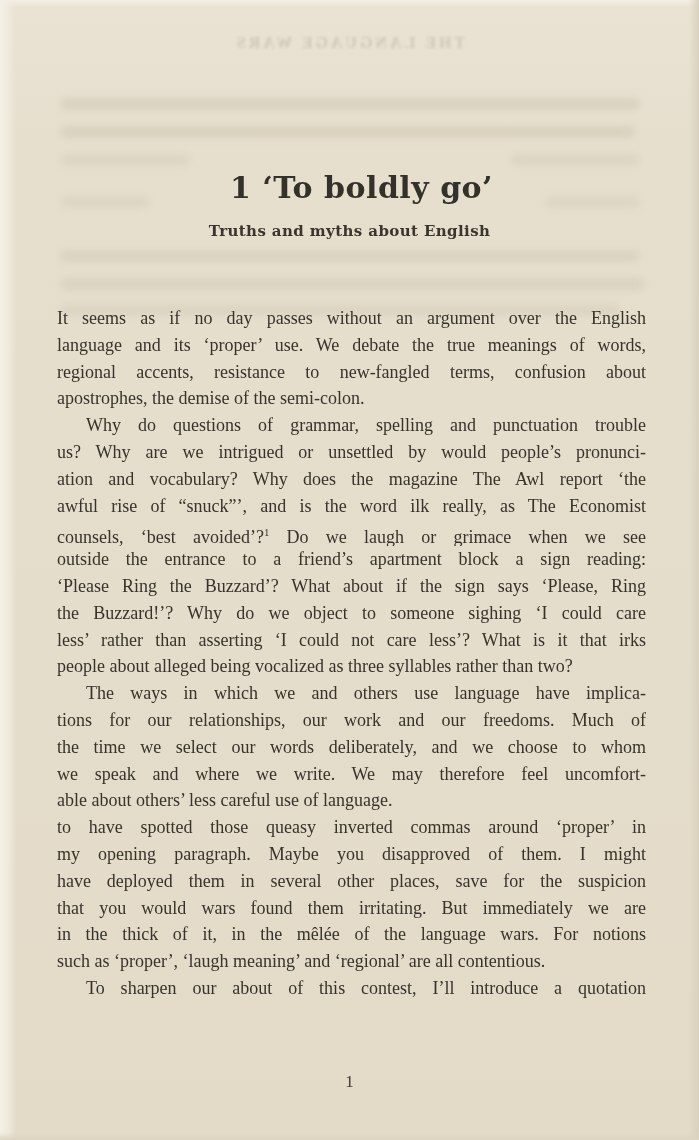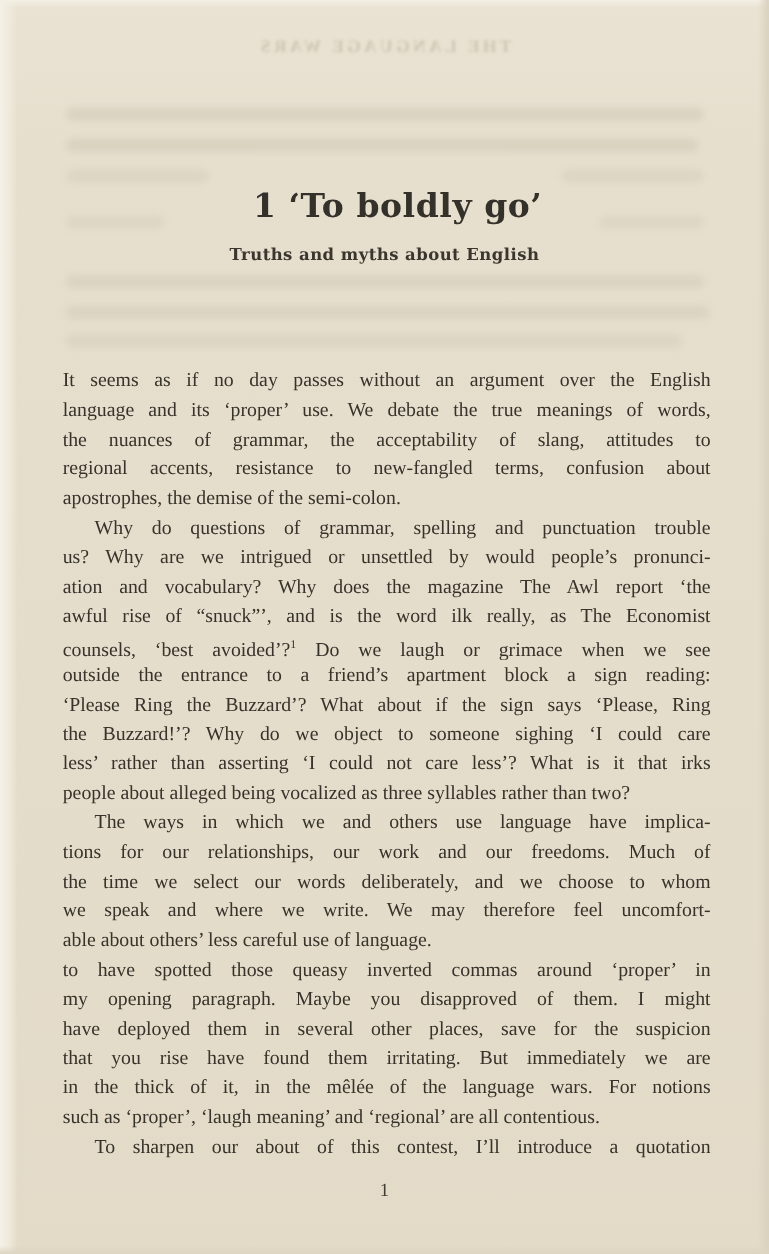--- a/index.html
+++ b/index.html
@@ -63,21 +63,21 @@
     position: absolute; top: 210px; left: 0; width: 100%;
     text-align: center;
     font-family: "DejaVu Serif", "Liberation Serif", serif;
     font-weight: bold;
     font-size: 15px;
     letter-spacing: 0.4px;
     color: #3a362e;
   }
   
   .body-text {
-    position: absolute; top: 332px; left: 57px; width: 589px;
+    position: absolute; top: 305px; left: 57px; width: 589px;
     font-size: 18px;
     color: #37332b;
   }
   .line {
     height: 26.8px;
     line-height: 26.8px;
     overflow: hidden;
     text-align: justify;
     text-align-last: justify;
     white-space: normal;
@@ -113,41 +113,40 @@
   <div class="st-line" style="top:250px; left:60px;  width:580px; opacity:0.26;"></div>
   <div class="st-line" style="top:278px; left:60px;  width:585px; opacity:0.26;"></div>
   <div class="st-line" style="top:304px; left:60px;  width:560px; opacity:0.22;"></div>
 
   <h1 class="chapter-heading">1 ‘To boldly go’</h1>
   <h2 class="chapter-subtitle">Truths and myths about English</h2>
 
   <div class="body-text">
       <div class="line"><span>It seems as if no day passes without an argument over the English</span></div>
       <div class="line"><span>language and its ‘proper’ use. We debate the true meanings of words,</span></div>
-      <div class="line"><span>the nuances of grammar, the acceptability of slang, attitudes to</span></div>
       <div class="line"><span>regional accents, resistance to new-fangled terms, confusion about</span></div>
       <div class="line last"><span>apostrophes, the demise of the semi-colon.</span></div>
       <div class="line indent"><span>Why do questions of grammar, spelling and punctuation trouble</span></div>
       <div class="line"><span>us? Why are we intrigued or unsettled by would people’s pronunci-</span></div>
       <div class="line"><span>ation and vocabulary? Why does the magazine </span><span class="it">The Awl</span><span> report ‘the</span></div>
       <div class="line"><span>awful rise of “snuck”’, and is the word </span><span class="it">ilk</span><span> really, as </span><span class="it">The Economist</span></div>
       <div class="line"><span>counsels, ‘best avoided’?</span><span class="sup">1</span><span> Do we laugh or grimace when we see</span></div>
       <div class="line"><span>outside the entrance to a friend’s apartment block a sign reading:</span></div>
       <div class="line"><span>‘Please Ring the Buzzard’? What about if the sign says ‘Please, Ring</span></div>
       <div class="line"><span>the Buzzard!’? Why do we object to someone sighing ‘I could care</span></div>
       <div class="line"><span>less’ rather than asserting ‘I could not care less’? What is it that irks</span></div>
       <div class="line last"><span>people about </span><span class="it">alleged</span><span> being vocalized as three syllables rather than two?</span></div>
       <div class="line indent"><span>The ways in which we and others use language have implica-</span></div>
       <div class="line"><span>tions for our relationships, our work and our freedoms. Much of</span></div>
       <div class="line"><span>the time we select our words deliberately, and we choose to whom</span></div>
       <div class="line"><span>we speak and where we write. We may therefore feel uncomfort-</span></div>
       <div class="line last"><span>able about others’ less careful use of language.</span></div>
       <div class="line"><span>to have spotted those queasy inverted commas around ‘proper’ in</span></div>
       <div class="line"><span>my opening paragraph. Maybe you disapproved of them. I might</span></div>
       <div class="line"><span>have deployed them in several other places, save for the suspicion</span></div>
-      <div class="line"><span>that you rise have found them irritating. But immediately we are</span></div>
+      <div class="line"><span>that you would wars found them irritating. But immediately we are</span></div>
       <div class="line"><span>in the thick of it, in the mêlée of the language wars. For notions</span></div>
       <div class="line last"><span>such as ‘proper’, ‘laugh meaning’ and ‘regional’ are all contentious.</span></div>
       <div class="line indent"><span>To sharpen our about of this contest, I’ll introduce a quotation</span></div>
     </div>
 
   <div class="page-number">1</div>
 </div>
 
 </body></html>

